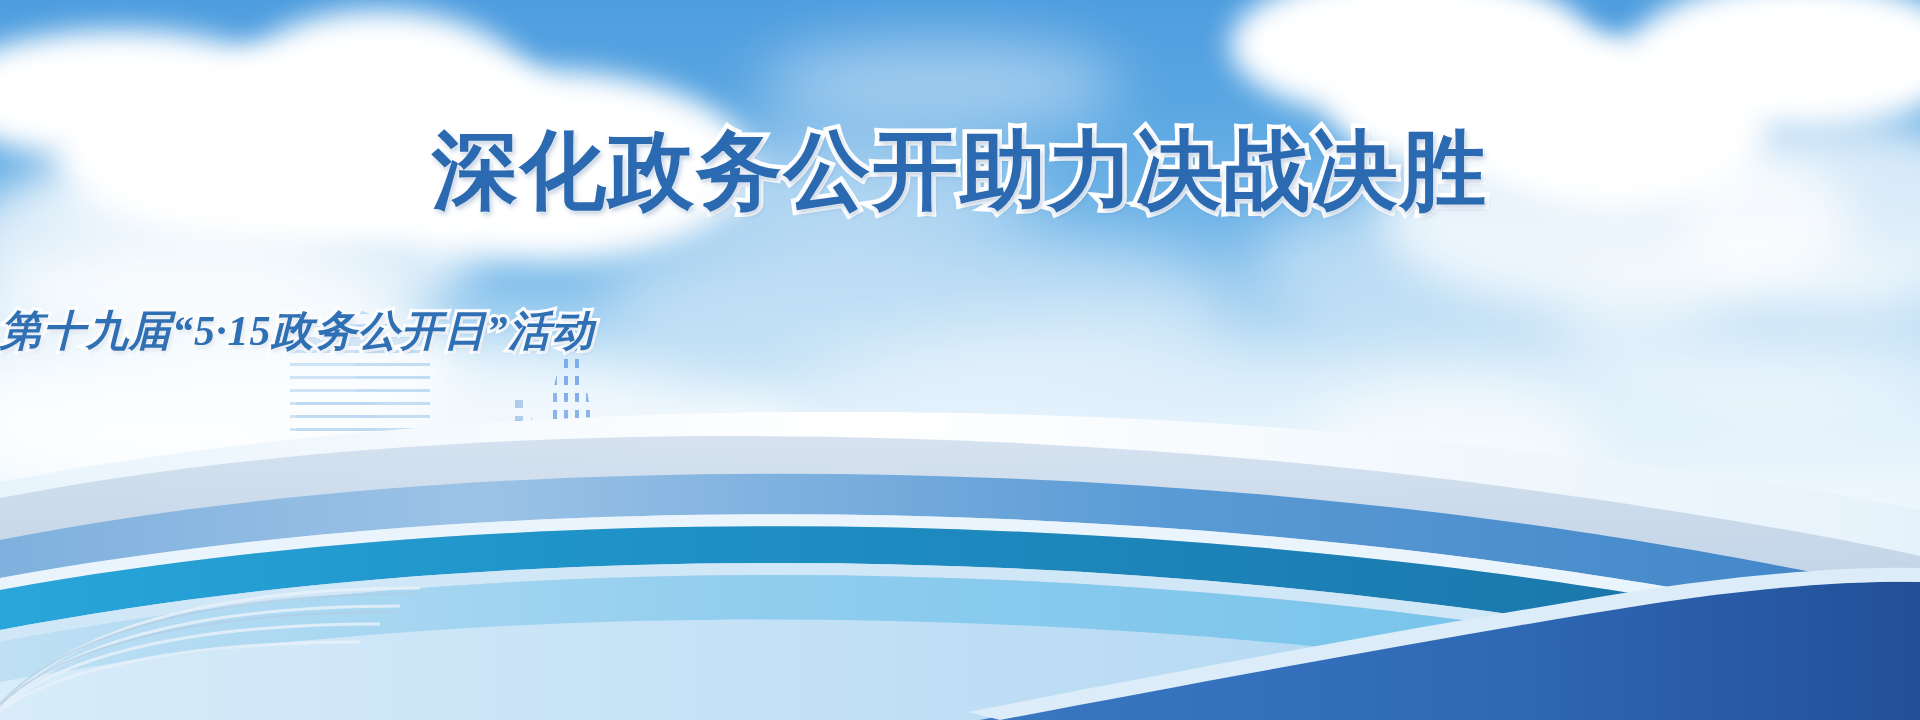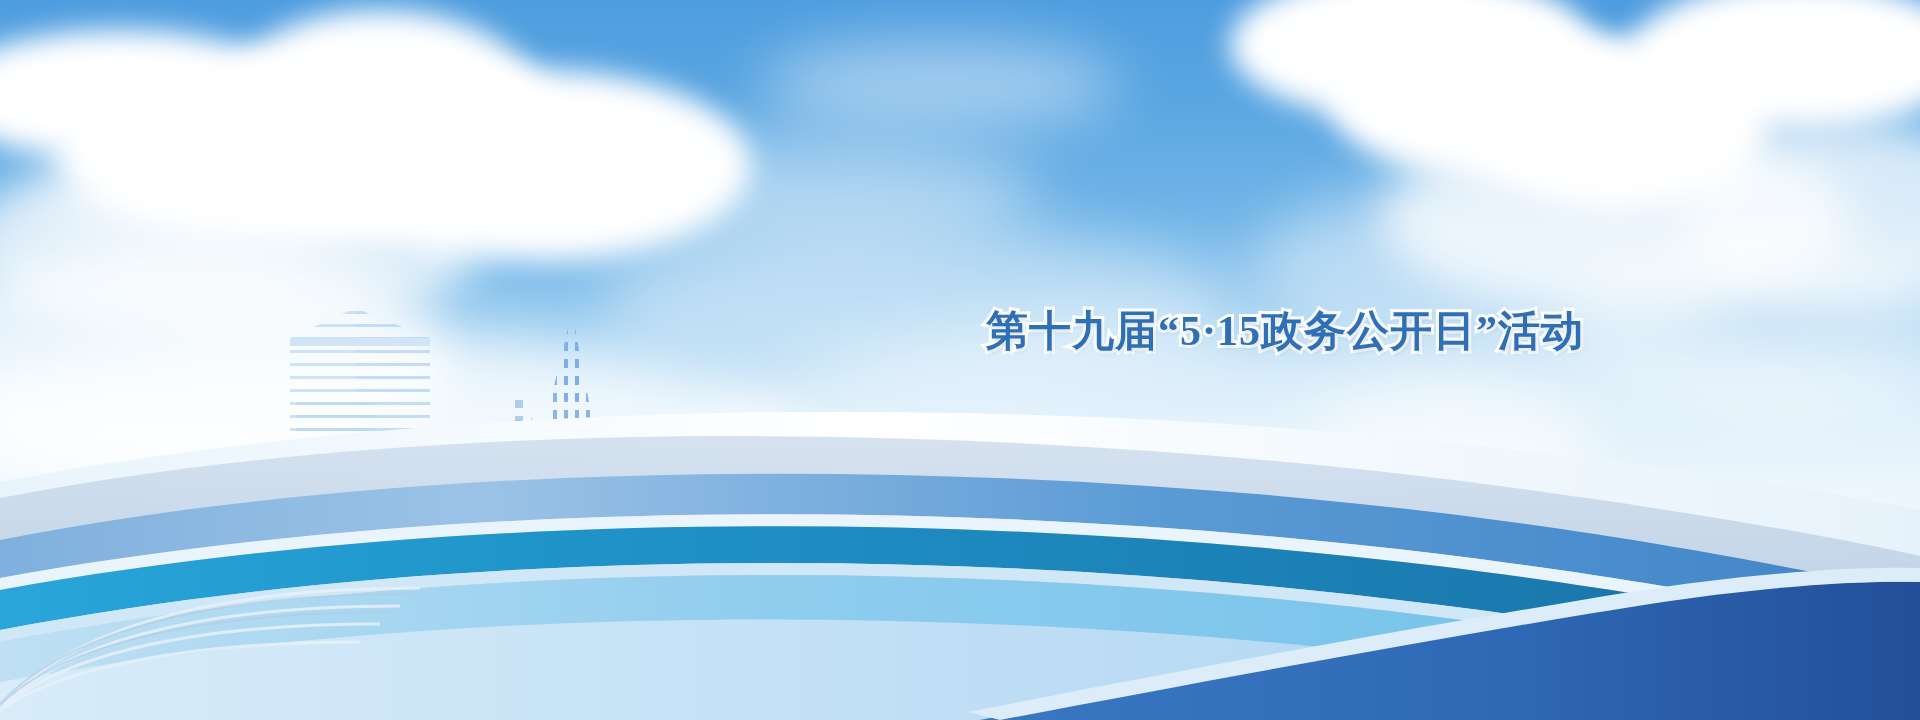--- a/index.html
+++ b/index.html
@@ -56,22 +56,23 @@
     letter-spacing:2px;
     color:#2b69b0;
     -webkit-text-stroke:9px #ffffff;
     paint-order:stroke fill;
     text-shadow:
        0 0 2px #ffffff,
        2px 3px 5px rgba(30,80,140,.28);
   }
 
   .subwrap{
-    position:absolute;left:0;top:310px;width:1584px;text-align:right;
+    position:absolute;left:0;top:310px;width:1584px;text-align:left;
     pointer-events:none;
+    font-style:italic;
   }
   .subtitle{
     display:inline-block;
     font-family:"Liberation Serif", serif;
     font-weight:700;
     font-size:42px;
     line-height:1;
     letter-spacing:1px;
     color:#2f6fb4;
     -webkit-text-stroke:6px #ffffff;
@@ -326,18 +327,21 @@
         <path d="M-10,330 C44,268 184,234 380,234"></path>
         <path d="M-10,330 C36,284 168,252 360,252"></path>
       </g>
       <g fill="none" stroke="#b3cde3" stroke-width="2" opacity=".7">
         <path d="M-10,326 C56,240 214,204 414,204"></path>
         <path d="M-10,326 C48,256 194,222 394,222"></path>
       </g>
     </svg>
   </div>
 
+  <div class="titlewrap">
+    <span class="title">深化政务公开</span><span class="gap"></span><span class="title">助力决战决胜</span>
+  </div>
 
   <div class="subwrap">
     <span class="subtitle">第十九届“5·15政务公开日”活动</span>
   </div>
 
 </div>
 
 </body></html>

